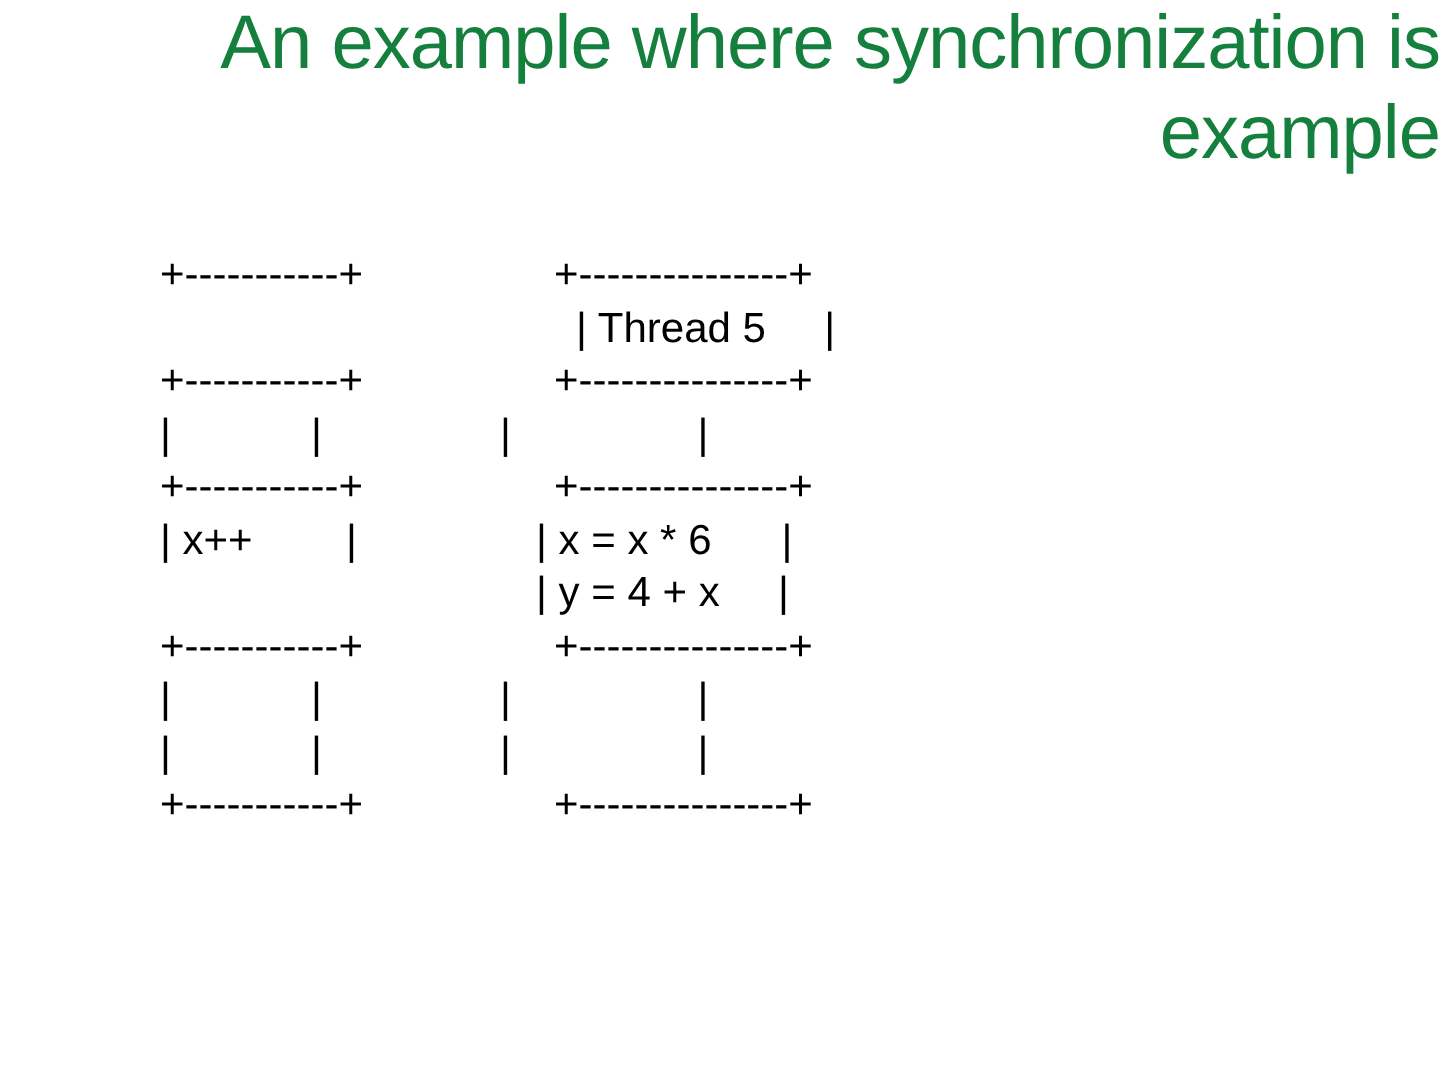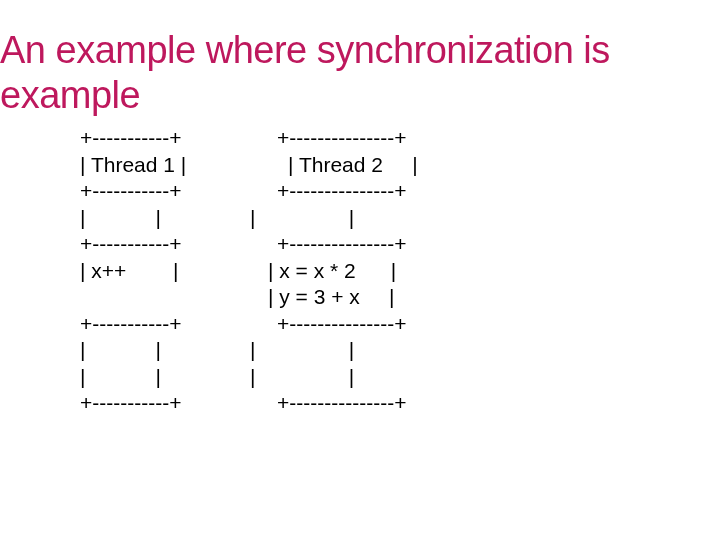--- a/index.html
+++ b/index.html
@@ -11,29 +11,29 @@
     position: relative;
     width: 720px;
     height: 540px;
     background: #ffffff;
     overflow: hidden;
     font-family: "Liberation Sans", sans-serif;
     color: #000000;
   }
   .slide-title {
     position: absolute;
-    top: 28px;
+    top: 0;
     left: 0;
     width: 720px;
-    text-align: left;
+    text-align: right;
     font-size: 38px;
     line-height: 45px;
     letter-spacing: -0.5px;
     font-weight: 400;
-    color: #be185d;
+    color: #15803d;
   }
   .ascii-diagram {
     position: absolute;
     top: 125px;
     left: 0;
     width: 720px;
   }
   .ascii-row {
     position: relative;
     height: 26.5px;
@@ -61,41 +61,40 @@
     <div>An example where synchronization is</div>
     <div>example</div>
   </div>
 
   <div class="ascii-diagram">
     <div class="ascii-row">
       <span class="seg l">+-----------+</span>
       <span class="seg rx-a">+---------------+</span>
     </div>
     <div class="ascii-row">
-      <span class="seg l">| Thread 1 |</span>
-      <span class="seg rx-b">| Thread 2     |</span>
+      <span class="seg rx-b">| Thread 5     |</span>
     </div>
     <div class="ascii-row">
       <span class="seg l">+-----------+</span>
       <span class="seg rx-a">+---------------+</span>
     </div>
     <div class="ascii-row">
       <span class="seg l">|            |</span>
       <span class="seg rx-c">|                |</span>
     </div>
     <div class="ascii-row">
       <span class="seg l">+-----------+</span>
       <span class="seg rx-a">+---------------+</span>
     </div>
     <div class="ascii-row">
       <span class="seg l">| x++        |</span>
-      <span class="seg rx-d">| x = x * 2      |</span>
+      <span class="seg rx-d">| x = x * 6      |</span>
     </div>
     <div class="ascii-row">
-      <span class="seg rx-d">| y = 3 + x     |</span>
+      <span class="seg rx-d">| y = 4 + x     |</span>
     </div>
     <div class="ascii-row">
       <span class="seg l">+-----------+</span>
       <span class="seg rx-a">+---------------+</span>
     </div>
     <div class="ascii-row">
       <span class="seg l">|            |</span>
       <span class="seg rx-c">|                |</span>
     </div>
     <div class="ascii-row">

